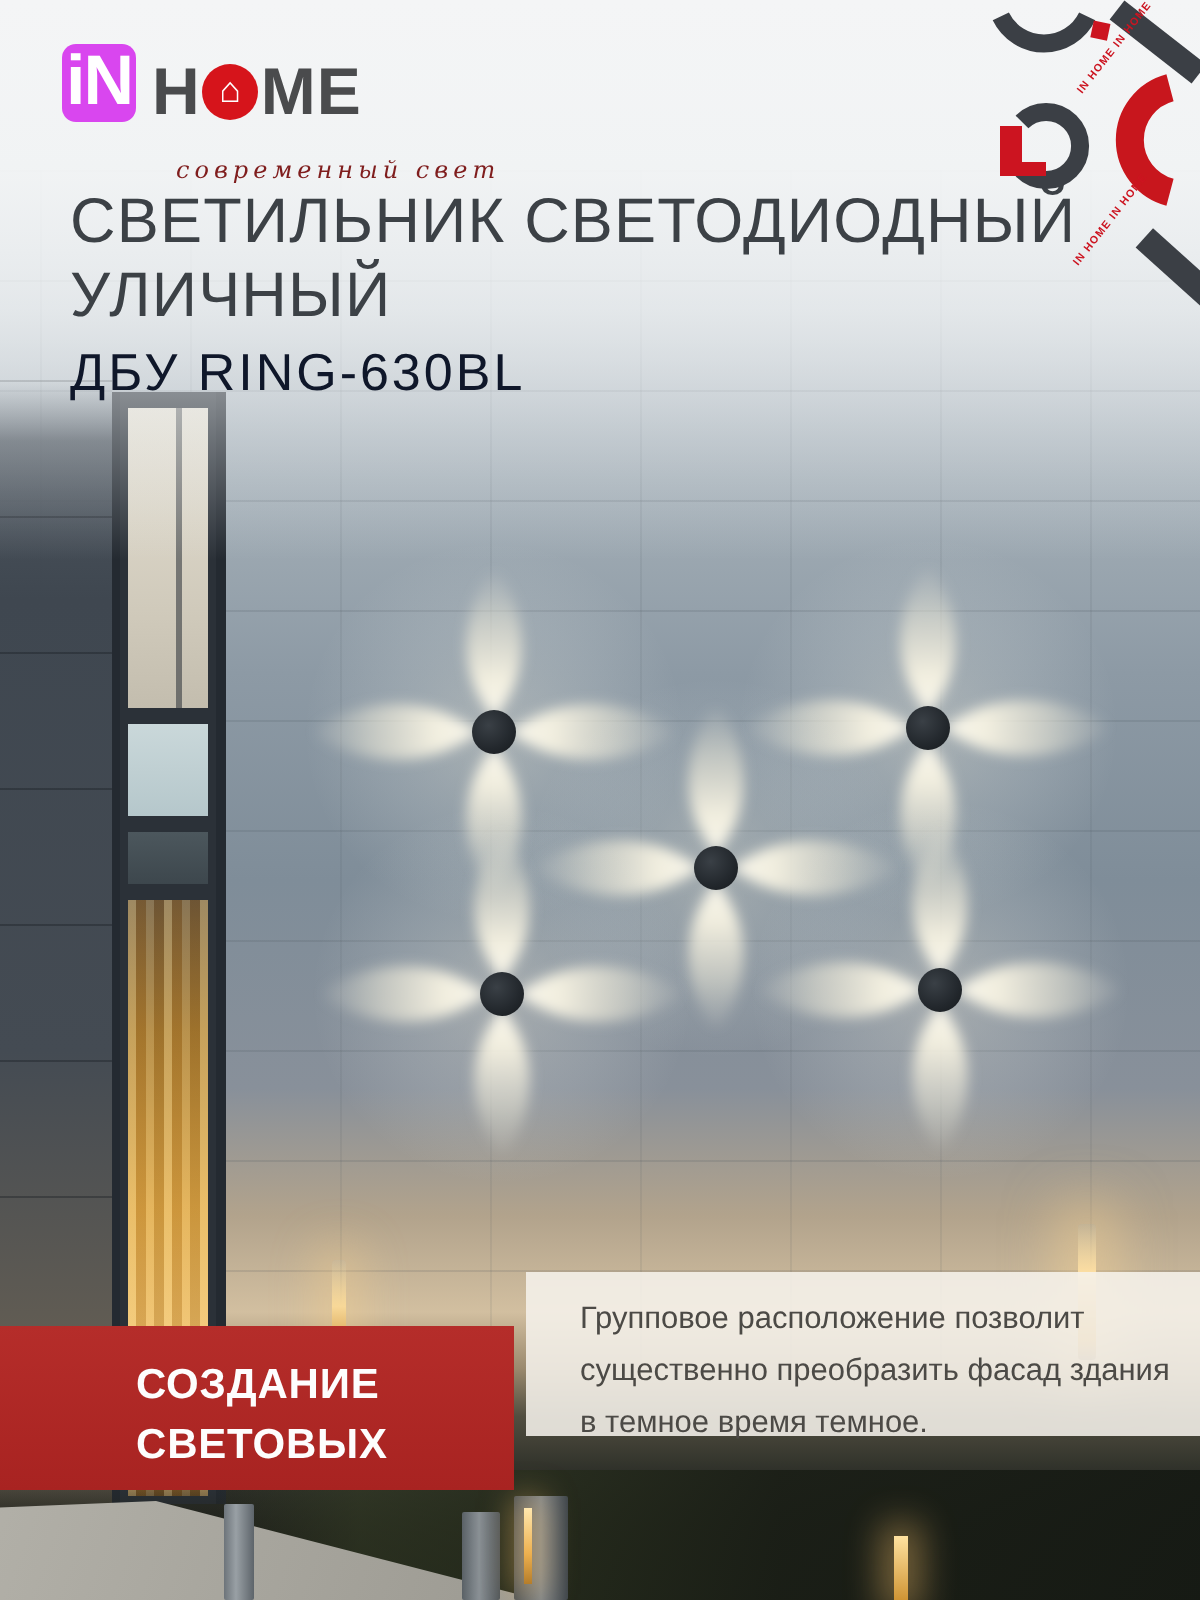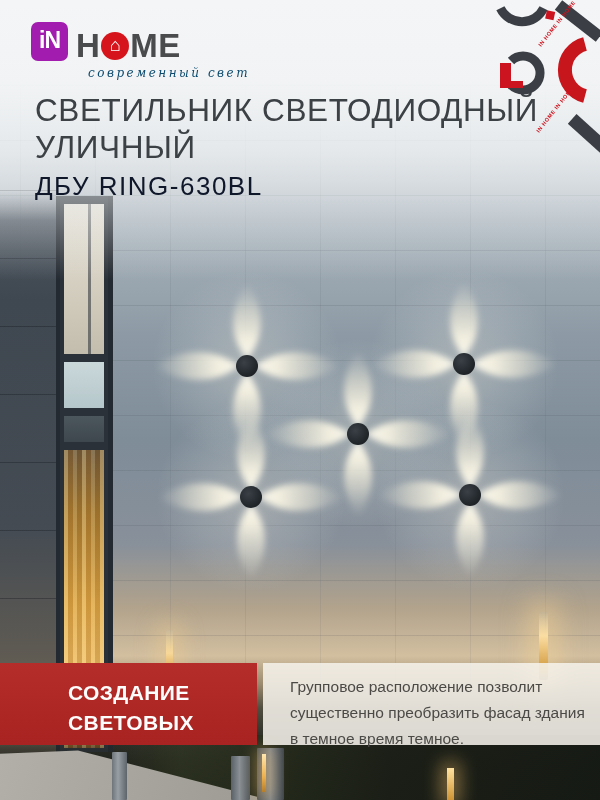--- a/index.html
+++ b/index.html
@@ -68,36 +68,36 @@
     box-shadow:0 0 16px 5px rgba(255,200,110,.5);}
   .slit4{left:447px;top:768px;width:7px;height:32px;
     background:linear-gradient(180deg,#ffe2a0,#cf9434);
     box-shadow:0 0 18px 6px rgba(255,200,110,.45);}
 
   
   .banner{left:0;top:663px;width:257px;height:82px;
     background:linear-gradient(180deg,#b52d2a,#a82321);
     color:#fdfdfd;font-weight:700;font-size:21px;line-height:30px;
     letter-spacing:.4px;padding:15px 0 0 68px;}
-  .desc-panel{left:263px;top:663px;width:337px;height:82px;
+  .desc-panel{left:263px;top:636px;width:337px;height:82px;
     background:rgba(245,241,234,.88);color:#4c4a46;
     font-size:15.5px;line-height:26px;padding:11px 0 0 27px;}
 
   
   .logo{left:31px;top:22px;display:flex;align-items:flex-start;}
-  .logo-badge{width:37px;height:39px;background:#a21caf;border-radius:7px;
-    color:#fff;font-weight:700;font-size:23px;display:flex;align-items:center;
+  .logo-badge{width:37px;height:39px;background:#d946ef;border-radius:7px;
+    color:#fff;font-weight:700;font-size:35px;display:flex;align-items:center;
     justify-content:center;letter-spacing:-1px;padding-bottom:2px;}
   .logo-right{margin-left:8px;}
   .logo-home{display:flex;align-items:center;height:32px;margin-top:8px;
     color:#4a4b4d;font-weight:700;font-size:33px;letter-spacing:.5px;}
   .logo-o{width:28px;height:28px;border-radius:50%;background:#d6141b;margin:0 1px;
     display:flex;align-items:center;justify-content:center;}
   .logo-o .house{color:#fff;font-size:18px;line-height:1;transform:translateY(-1px);}
-  .logo-tagline{margin-top:4px;margin-left:12px;color:#0c4a6e;font-size:12px;
+  .logo-tagline{margin-top:16px;margin-left:12px;color:#7f1d1d;font-size:12px;
     font-family:"DejaVu Serif",serif;font-style:italic;letter-spacing:2.5px;}
 
   .headline{left:35px;top:92px;width:540px;}
   .headline .t{color:#3c4146;font-weight:400;font-size:31.5px;line-height:37px;letter-spacing:.6px;}
   .headline .model{margin-top:5px;color:#0f172a;font-size:26px;letter-spacing:1.5px;font-weight:400;}
 
   svg.decor{right:0;top:0;}
   svg.decor text{font-family:"Liberation Sans",sans-serif;font-size:5.4px;
     font-weight:700;fill:#cc1420;letter-spacing:.6px;}
 </style>

